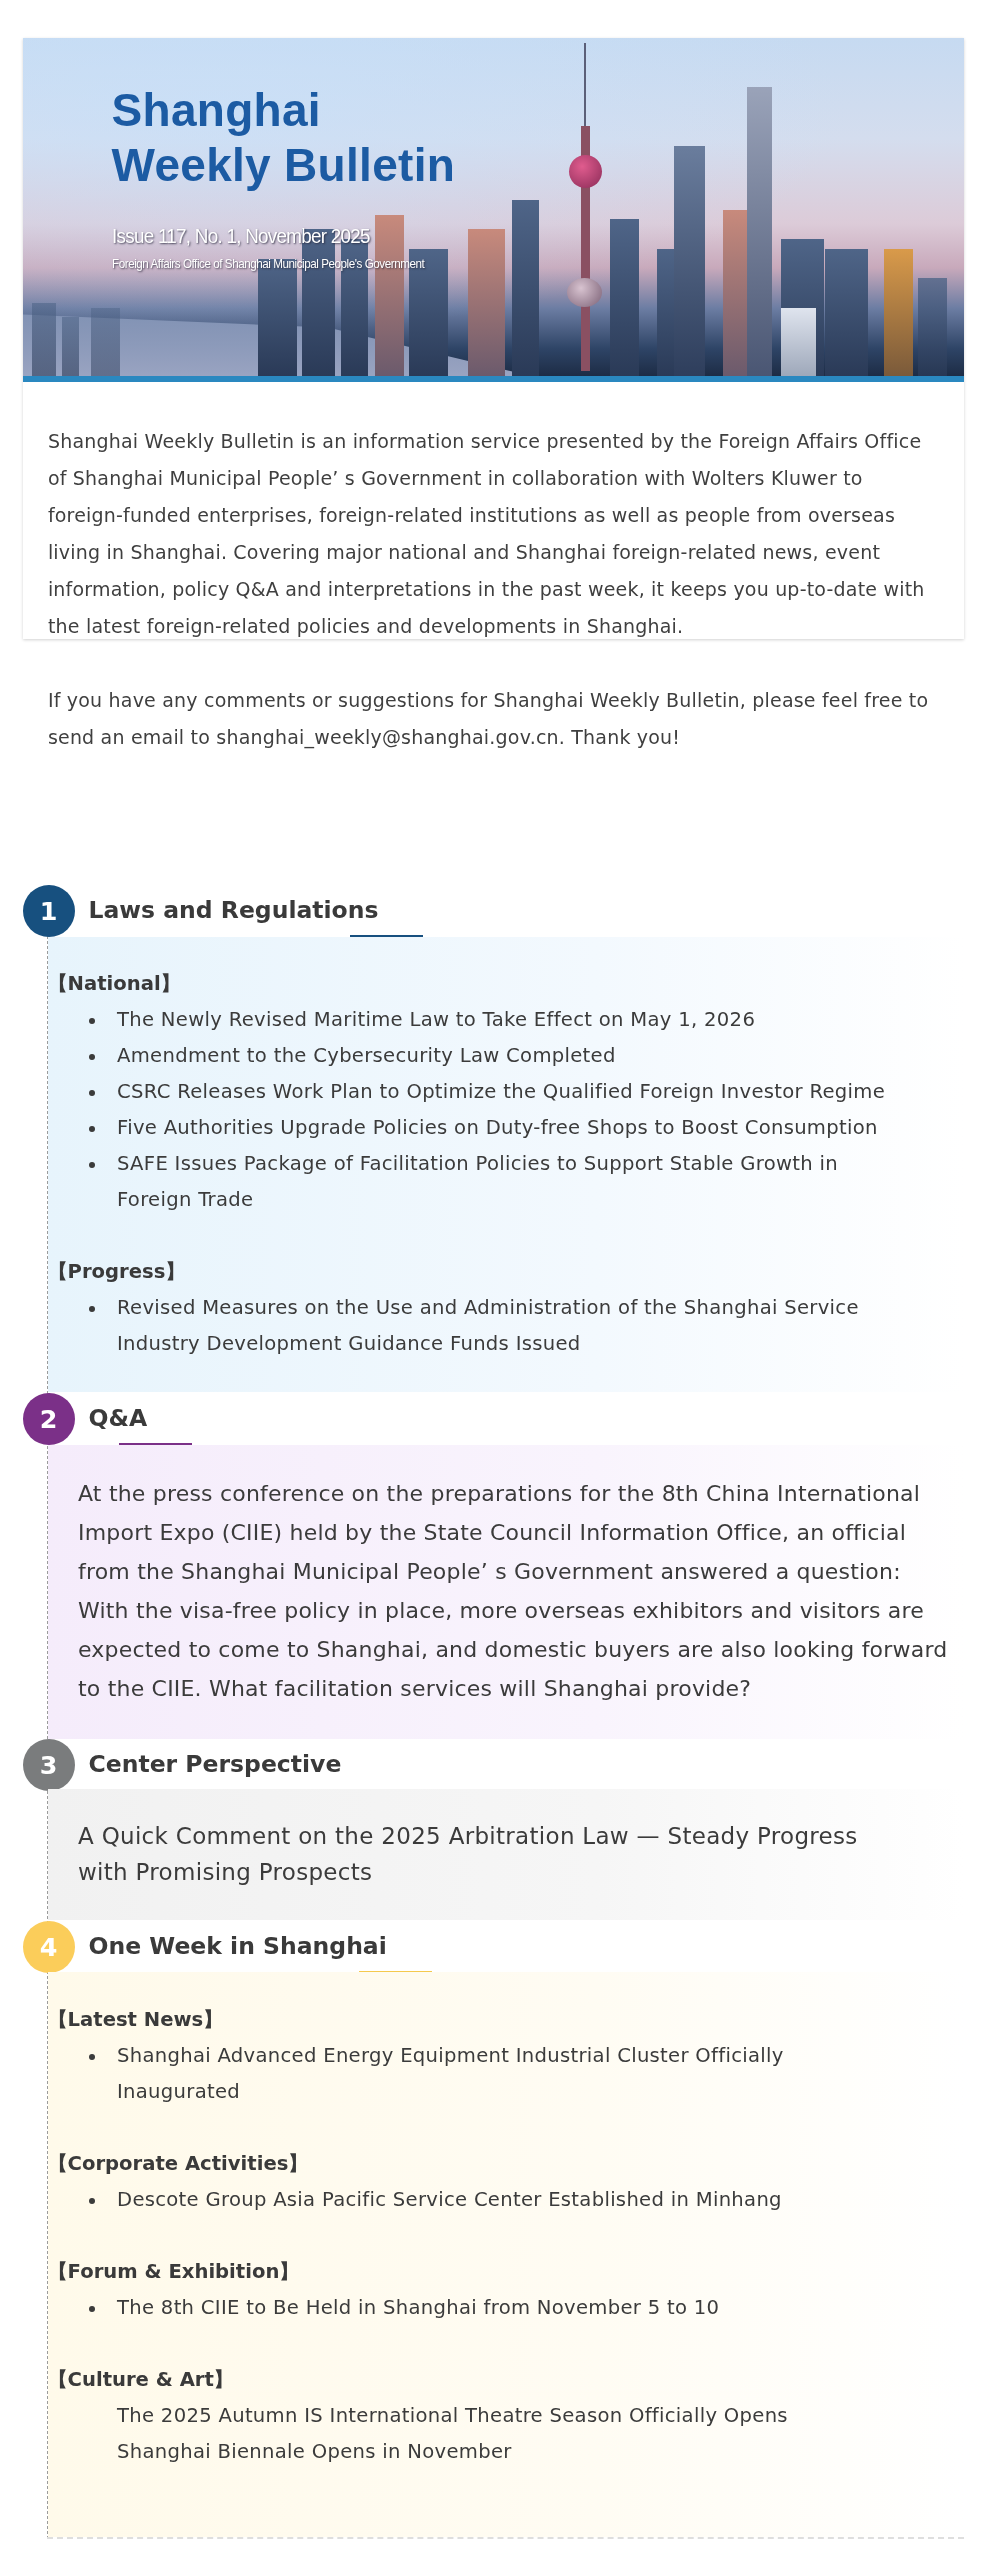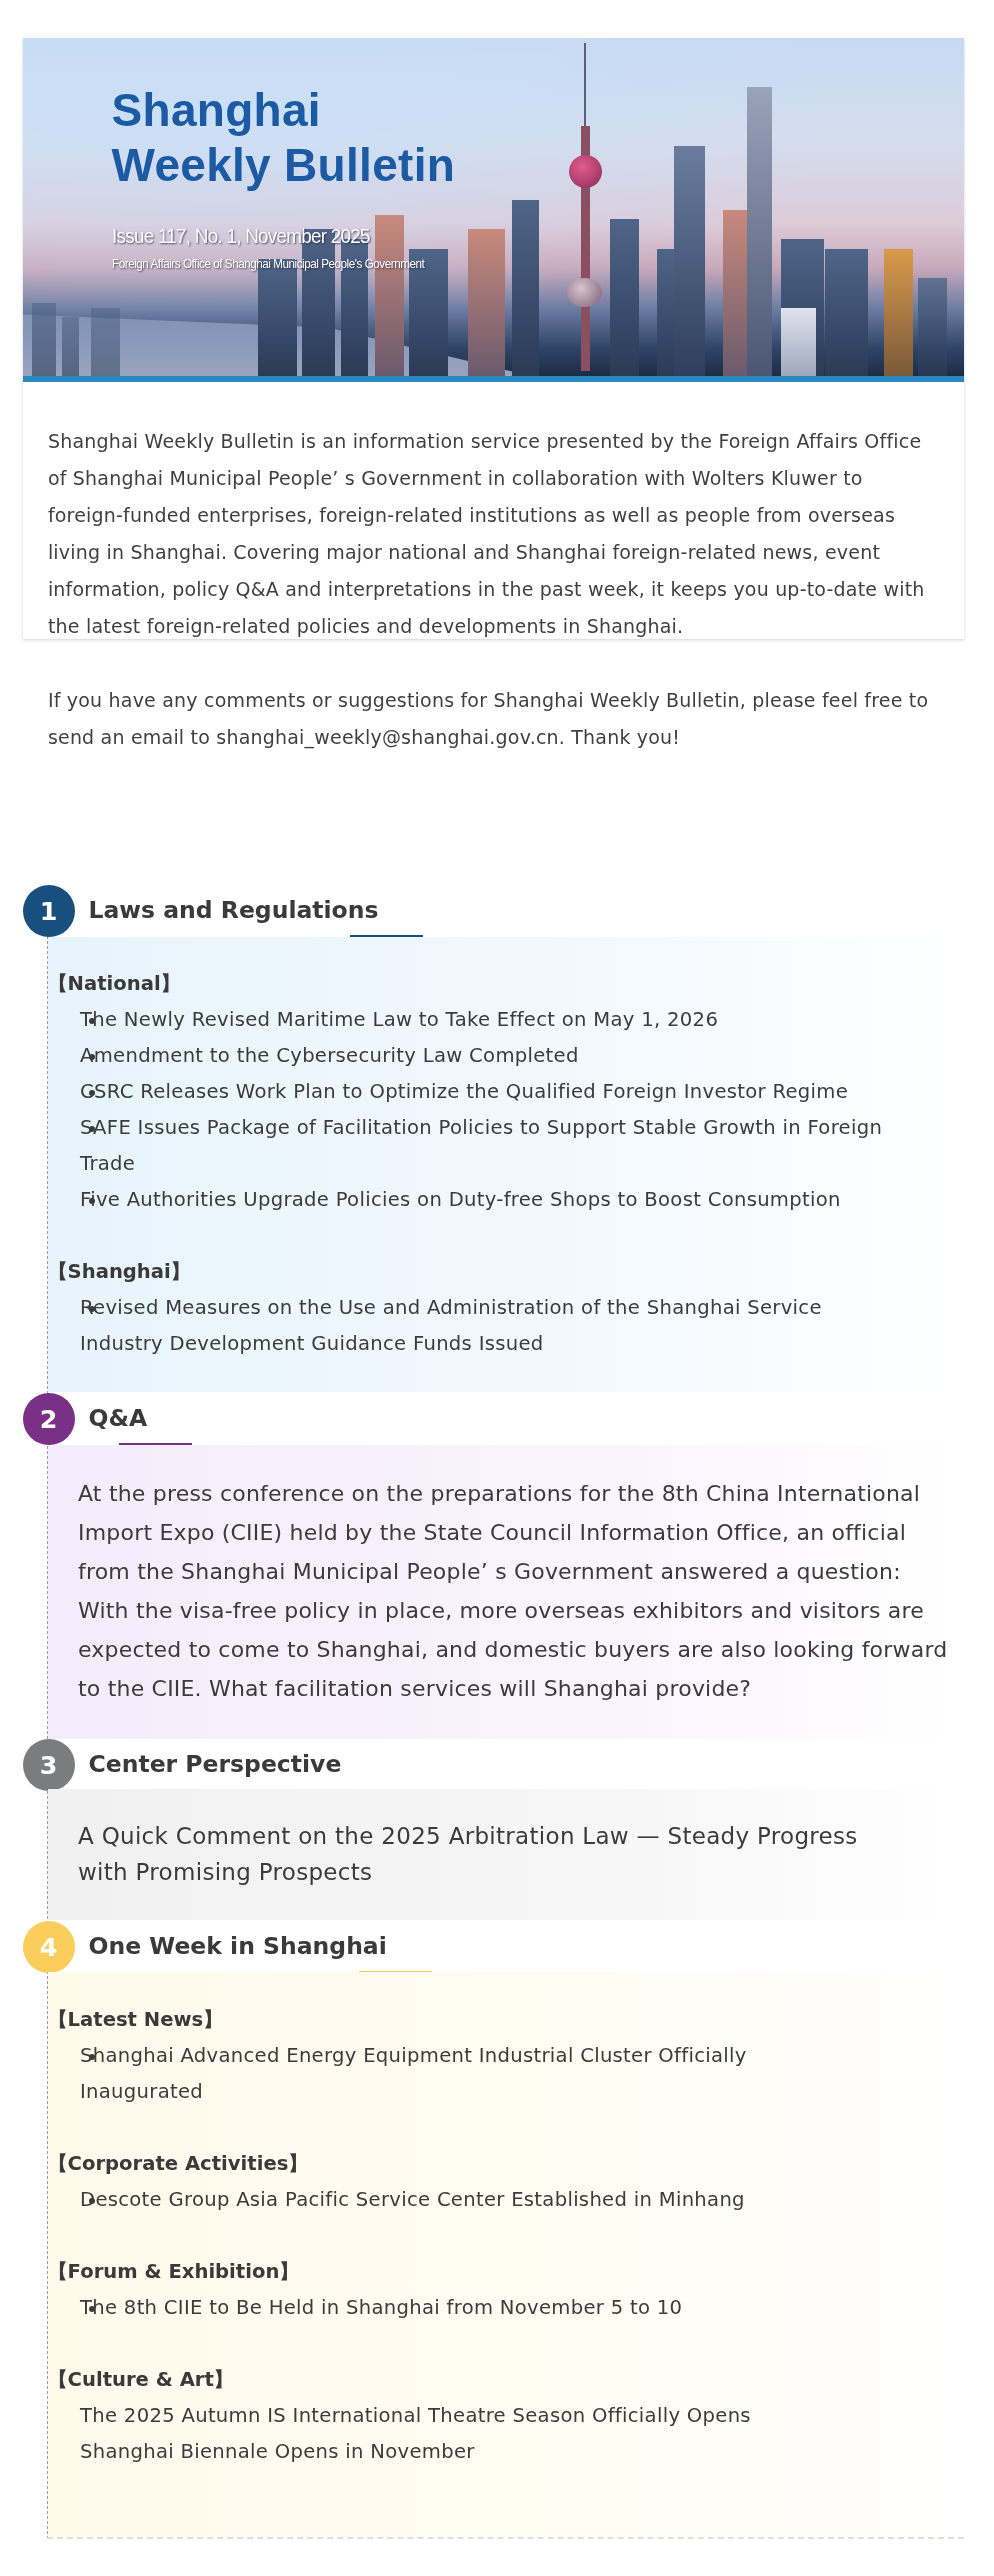--- a/index.html
+++ b/index.html
@@ -29,21 +29,21 @@
 
   
   .timeline { position:absolute; left:47px; top:936px; width:0; height:1603px; border-left: 1px dashed #9b9b9b; }
   .sec-head { position:absolute; left:22.5px; height:52px; width:941px; }
   .circle { position:absolute; left:0; top:0; width:52px; height:52px; border-radius:50%; color:#fff; font-weight:700; font-size:25.4px; line-height:52px; text-align:center; font-family:"DejaVu Sans", sans-serif; }
   .sec-title { position:absolute; left:66px; top:8.8px; font-weight:700; font-size:23.5px; line-height:33px; color:#3a3a3a; white-space:nowrap;text-align:right; }
   .sec-title .ul { position:absolute; left:calc(100% - 28px); top:41px; width:73px; height:2px; }
   .panel { position:absolute; left:48px; width:916px; }
   .panel .grp-h { font-weight:700; font-size:19.6px; line-height:36px; color:#3a3a3a; }
   .panel ul { list-style:none; }
-  .panel li { position:relative; font-size:19.6px; line-height:36px; color:#3b3b3b; padding-left:32px; letter-spacing:0.3px; }
+  .panel li { position:relative; font-size:19.6px; line-height:36px; color:#3b3b3b; padding-left:69px; letter-spacing:0.3px; }
   .panel li.bullet::before { content:""; position:absolute; left:41px; top:15.7px; width:5.9px; height:5.9px; border-radius:50%; background:#3b3b3b; }
   .panel .gap { height:36px; }
   .qa-text { padding: 29px 0 0 30px; font-size: 22px; line-height: 39px; color:#3b3b3b; letter-spacing: 0.2px; width: 900px; }
   .expert-text { padding: 29px 0 0 30px; font-size: 23px; line-height: 36px; color:#3b3b3b; letter-spacing:0.3px; width: 861px; }
   .bottom-border { position:absolute; left:47px; top:2537px; width:917px; border-top:2px dashed #dedede; }
 </style>
 </head>
 <body>
 
 <div class="card">
@@ -99,25 +99,25 @@
     <span>Laws and Regulations</span>
     <span class="ul" style="background:#17507f"></span>
   </div>
 </div>
 <div class="panel" style="top:937px;height:455px;padding-top:29px;background:linear-gradient(90deg,#e7f4fc 0%,#f3f9fe 60%,#ffffff 100%)">
   <div class="grp-h">【National】</div>
   <ul>
     <li class="bullet">The Newly Revised Maritime Law to Take Effect on May 1, 2026</li>
     <li class="bullet">Amendment to the Cybersecurity Law Completed</li>
     <li class="bullet">CSRC Releases Work Plan to Optimize the Qualified Foreign Investor Regime</li>
+    <li class="bullet">Five Authorities Upgrade Policies on Duty-free Shops to Boost Consumption</li>
     <li class="bullet" style="width:861px">SAFE Issues Package of Facilitation Policies to Support Stable Growth in Foreign Trade</li>
-    <li class="bullet">Five Authorities Upgrade Policies on Duty-free Shops to Boost Consumption</li>
   </ul>
   <div class="gap"></div>
-  <div class="grp-h">【Shanghai】</div>
+  <div class="grp-h">【Progress】</div>
   <ul>
     <li class="bullet" style="width:861px">Revised Measures on the Use and Administration of the Shanghai Service Industry Development Guidance Funds Issued</li>
   </ul>
 </div>
 
 <div class="sec-head" style="top:1393px">
   <div class="circle" style="background:#7b3088">2</div>
   <div class="sec-title">
     <span>Q&amp;A</span>
     <span class="ul" style="background:#7b3088"></span>

